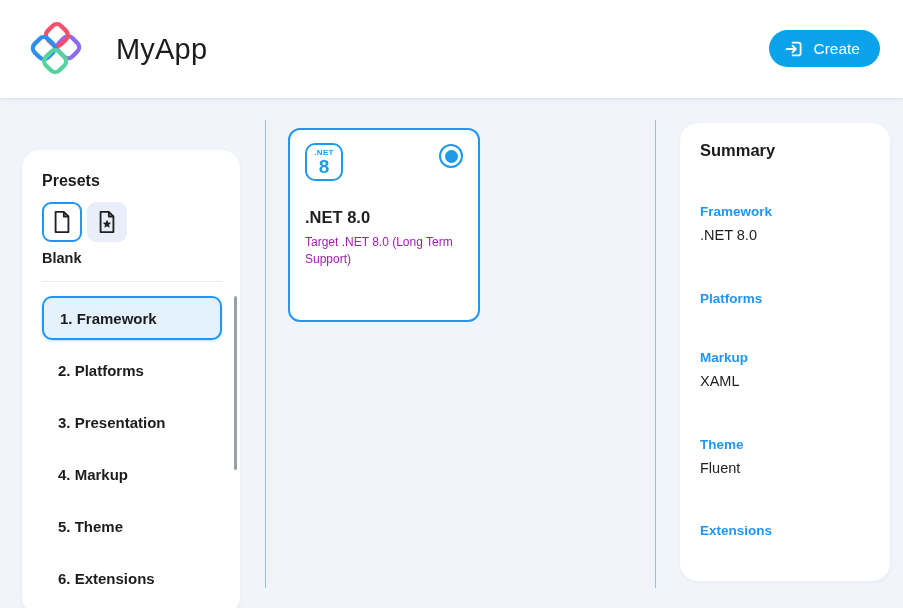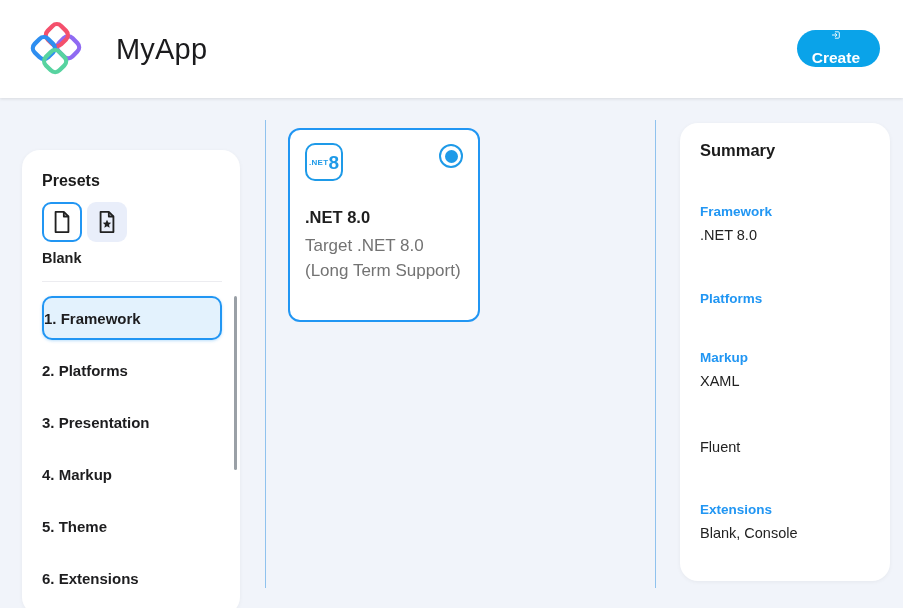--- a/index.html
+++ b/index.html
@@ -23,23 +23,23 @@
   }
   .logo { margin-left:30px; width:52px; height:56px; display:block; }
   .app-title {
     margin-left:18px; font-size:29px; font-weight:500;
     color:#1b1b1d; letter-spacing:.2px;
   }
   .create-btn {
     position:absolute; right:23px; top:30px; height:37px;
     padding:0 20px 0 15px;
     background:#0aa3e9; border:none; border-radius:19px;
-    color:#fff; font-size:15.5px; font-weight:700;
+    color:#fff; font-size:15.5px; font-weight:400;
     font-family:"Liberation Sans", sans-serif;
-    display:flex; align-items:center; gap:9px; cursor:pointer;flex-direction:column;
+    display:flex; align-items:center; gap:9px; cursor:pointer;
   }
   .create-btn svg { display:block; }
 
   
   .v-divider {
     position:absolute; top:120px; height:468px; width:1px;
     background:#8fc2ee;
   }
   .v-divider.left  { left:265px; }
   .v-divider.right { left:655px; }
@@ -59,21 +59,21 @@
     display:flex; align-items:center; justify-content:center;
     background:#e9eefa; border:none; cursor:pointer;
   }
   .preset-btn.selected { background:#fff; border:2px solid #2196f3; }
   .preset-label { font-size:14.5px; color:#202020; margin-top:8px;font-weight:bold; }
   .presets-divider { height:1px; background:#ececf0; margin:15px 18px 14px 0; }
 
   .steps { padding-right:18px; }
   .step {
     height:44px; display:flex; align-items:center;
-    font-size:15px; font-weight:600; color:#1d1d1f;
+    padding-left:16px; font-size:15px; font-weight:600; color:#1d1d1f;
     border-radius:10px; margin-bottom:8px; cursor:pointer;
   }
   .step.selected {
     border:2px solid #2196f3; background:#e3f2fd;
     box-shadow:0 1px 3px rgba(33,150,243,.3);
   }
   .sidebar-scroll-thumb {
     position:absolute; right:3px; top:146px;
     width:3px; height:174px; background:#9aa0a6; border-radius:3px;
     cursor:grab;
@@ -81,35 +81,35 @@
 
   
   .option-card {
     position:absolute; left:288px; top:128px; width:192px; height:194px;
     background:#fff; border:2px solid #2196f3; border-radius:12px;
     padding:13px 15px; cursor:pointer;
   }
   .card-top { display:flex; justify-content:space-between; align-items:flex-start; }
   .net-badge {
     width:38px; height:38px; border:2px solid #1e9ae8; border-radius:10px;
-    color:#1e9ae8; display:flex; flex-direction:row;
+    color:#1e9ae8; display:flex; flex-direction:column;
     align-items:center; justify-content:center; font-weight:700;
   }
   .net-badge .net-top { font-size:8px; line-height:9px; letter-spacing:.3px; }
   .net-badge .net-num { font-size:19px; line-height:19px; }
   .radio {
     width:24px; height:24px; border:2.5px solid #1e9ae8; border-radius:50%;
     position:relative; margin-top:1px; background:#fff; cursor:pointer;
   }
   .radio::after {
     content:""; position:absolute; inset:3.5px;
     background:#1e9ae8; border-radius:50%;
   }
   .card-title { margin-top:27px; font-size:16.5px; font-weight:700; color:#1e1e1e; }
-  .card-desc { margin-top:7px; font-size:17px; color:#737373; line-height:1.45; }
+  .card-desc { margin-top:7px; font-size:12px; color:#a21caf; line-height:1.45; }
 
   
   .summary {
     position:absolute; left:680px; top:123px; width:210px; height:458px;
     background:#fff; border-radius:18px;
     box-shadow:0 1px 4px rgba(0,0,0,.05);
     padding:18px 20px;
   }
   .summary-title { font-size:16.5px; font-weight:700; color:#1b1b1b; margin-bottom:16px; }
   .summary-section { margin-bottom:15px;margin-top:44px; }
@@ -197,19 +197,19 @@
     <div class="summary-value">.NET 8.0</div>
   </div>
   <div class="summary-section">
     <div class="summary-label">Platforms</div>
   </div>
   <div class="summary-section">
     <div class="summary-label">Markup</div>
     <div class="summary-value">XAML</div>
   </div>
   <div class="summary-section">
+    <div class="summary-label">Theme</div>
     <div class="summary-value">Fluent</div>
   </div>
   <div class="summary-section">
     <div class="summary-label">Extensions</div>
-    <div class="summary-value">Blank, Console</div>
   </div>
 </div>
 
 </body></html>

